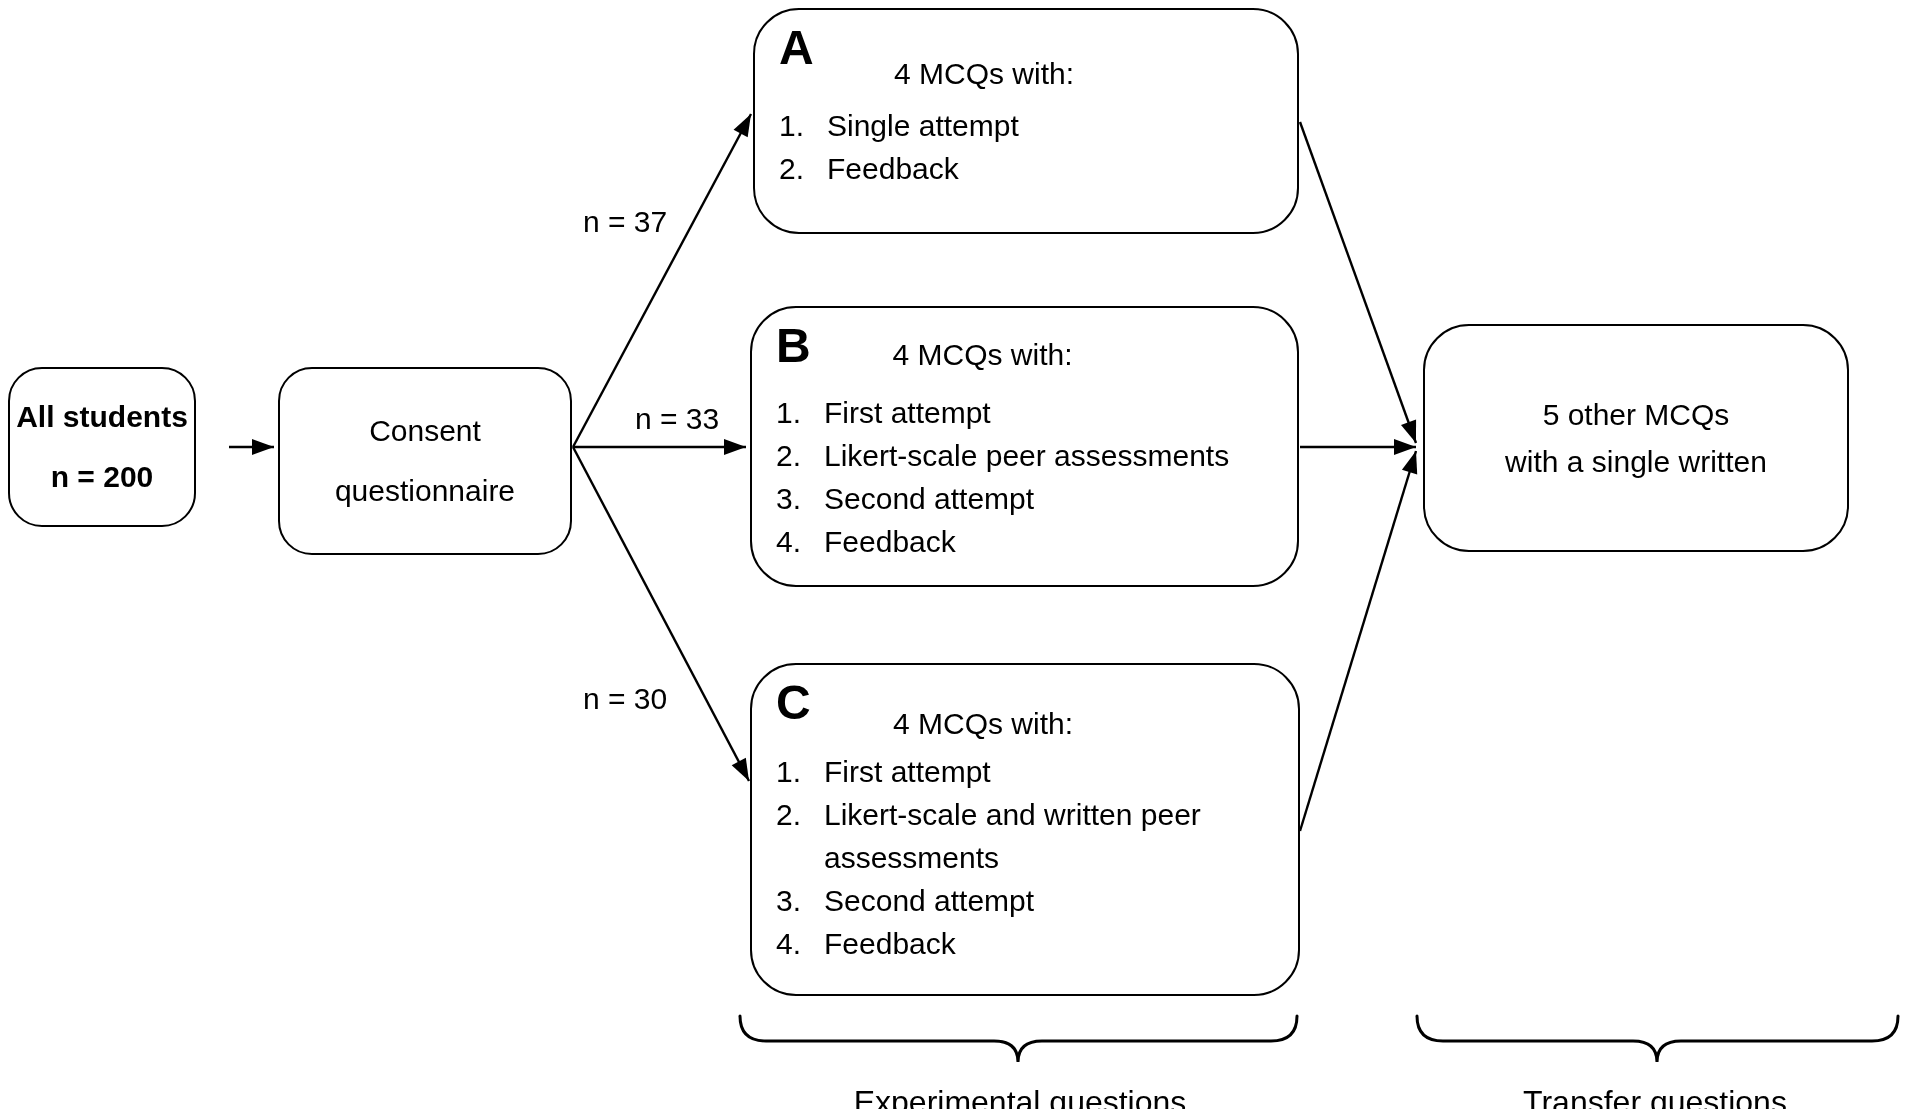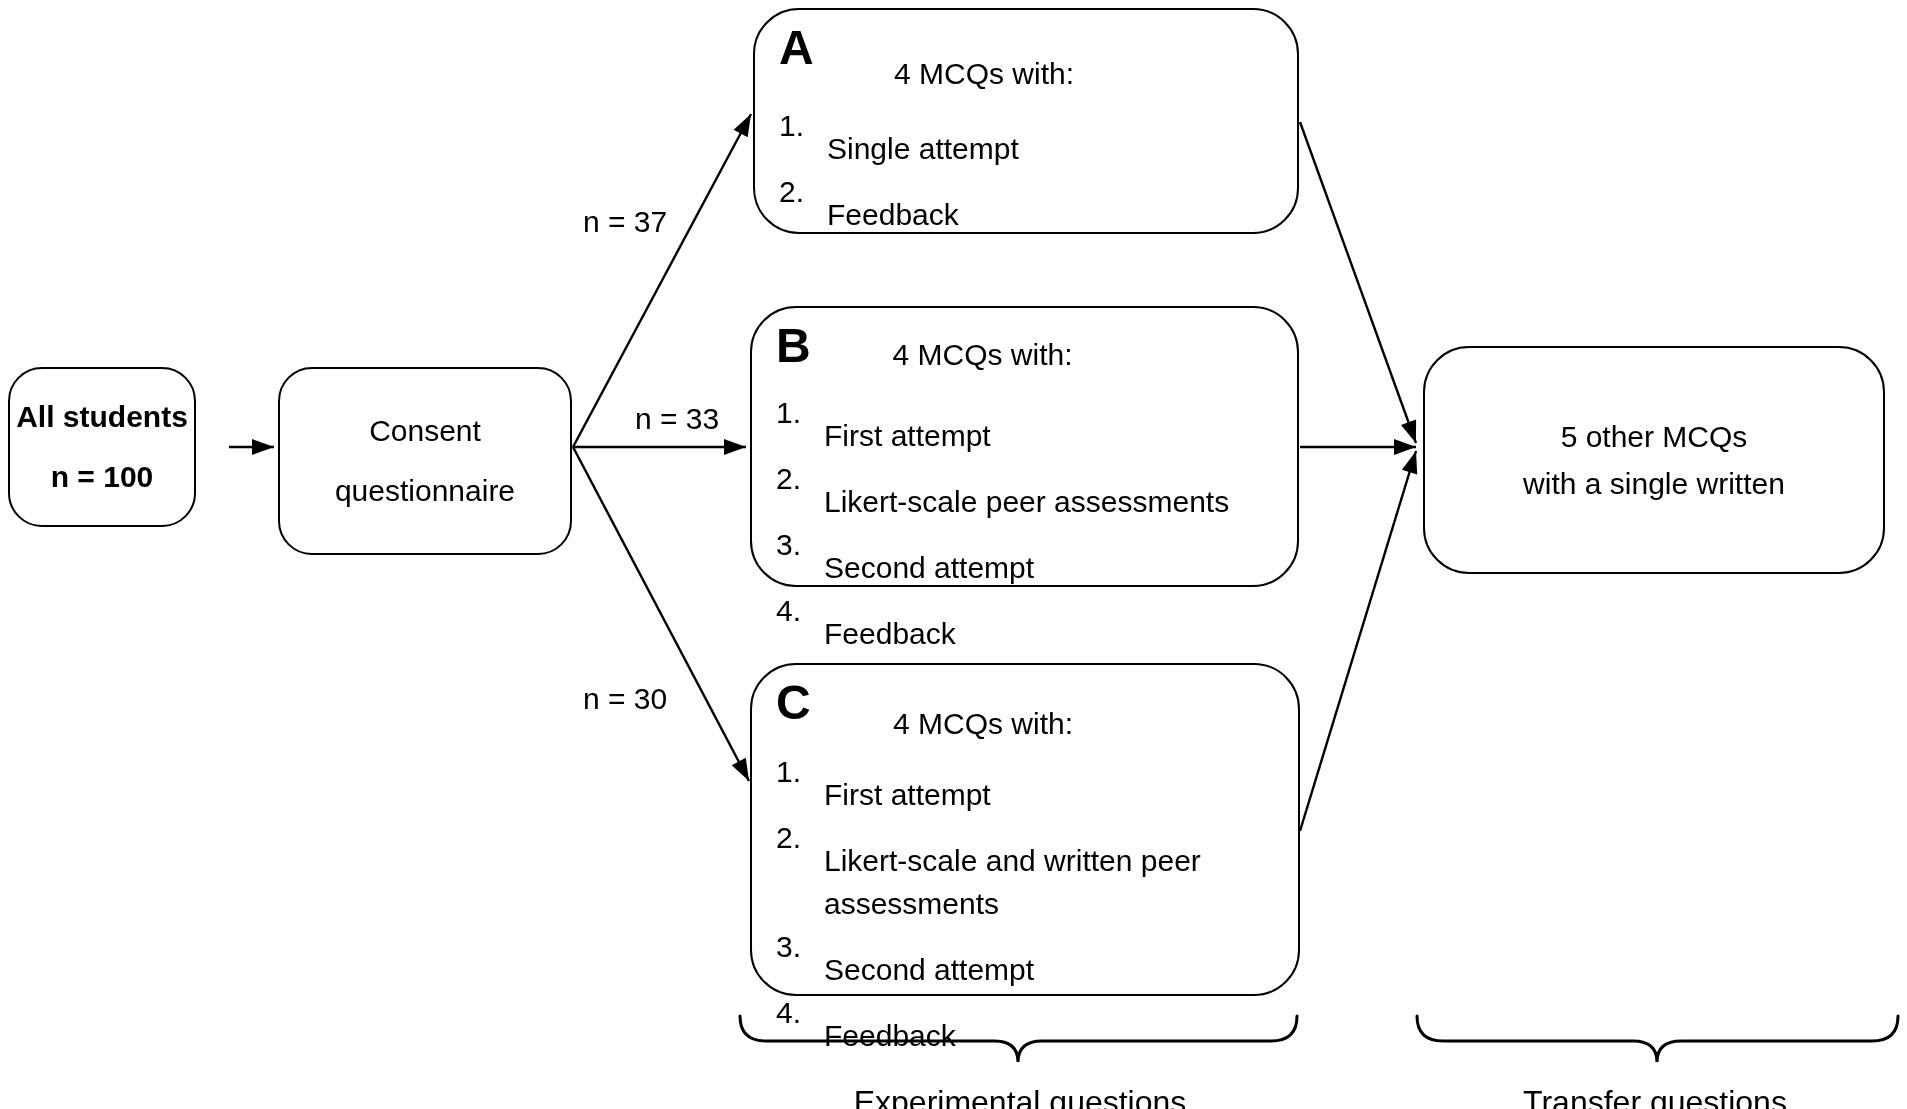--- a/index.html
+++ b/index.html
@@ -29,28 +29,28 @@
     position:absolute; left:24px; top:12px;
     font-size:48px; font-weight:bold; line-height:52px;
   }
   .box-title {
     text-align:center; font-size:30px; line-height:36px;
     margin-right:84px; 
   }
   .mcq-list { margin:0; padding:0 18px 0 24px; }
   .list-row { display:flex; font-size:30px; line-height:43px; }
   .list-num  { width:48px; flex:none; }
-  .list-text { flex:1; max-width:455px;margin-top:23px; }
+  .list-text { flex:1; max-width:455px; }
 
   .n-all     { left:8px;    top:367px; width:188px; height:160px;font-weight:bold; }
   .n-consent { left:278px;  top:367px; width:294px; height:188px; }
   .n-a       { left:753px;  top:8px;   width:546px; height:226px; }
   .n-b       { left:750px;  top:306px; width:549px; height:281px; }
   .n-c       { left:750px;  top:663px; width:550px; height:333px; }
-  .n-t       { left:1423px; top:346px; width:462px; height:228px; }
+  .n-t       { left:1423px; top:324px; width:426px; height:228px; }
 
   .n-a .box-title { margin-top:46px; }
   .n-a .mcq-list  { margin-top:12px; }
   .n-b .box-title { margin-top:29px; }
   .n-b .mcq-list  { margin-top:18px; }
   .n-c .box-title { margin-top:41px; }
   .n-c .mcq-list  { margin-top:8px;  }
 
   .edge-label {
     position:absolute; width:150px; text-align:center;
@@ -89,21 +89,21 @@
     </g>
     <g stroke="#000000" stroke-width="3" fill="none" stroke-linecap="round">
       <path d="M740 1016 Q740 1041 766 1041 L994 1041 Q1018 1041 1018 1062 Q1018 1041 1042 1041 L1271 1041 Q1297 1041 1297 1016"></path>
       <path d="M1417 1016 Q1417 1041 1443 1041 L1633 1041 Q1657 1041 1657 1062 Q1657 1041 1681 1041 L1872 1041 Q1898 1041 1898 1016"></path>
     </g>
   </svg>
 
   <div class="node small n-all">
     <div class="center-lines">
       <div class="line30">All students</div>
-      <div class="line30">n = 100</div>
+      <div class="line30">n = 200</div>
     </div>
   </div>
 
   <div class="node small n-consent">
     <div class="center-lines">
       <div class="line30">Consent</div>
       <div class="line30">questionnaire</div>
     </div>
   </div>
 

